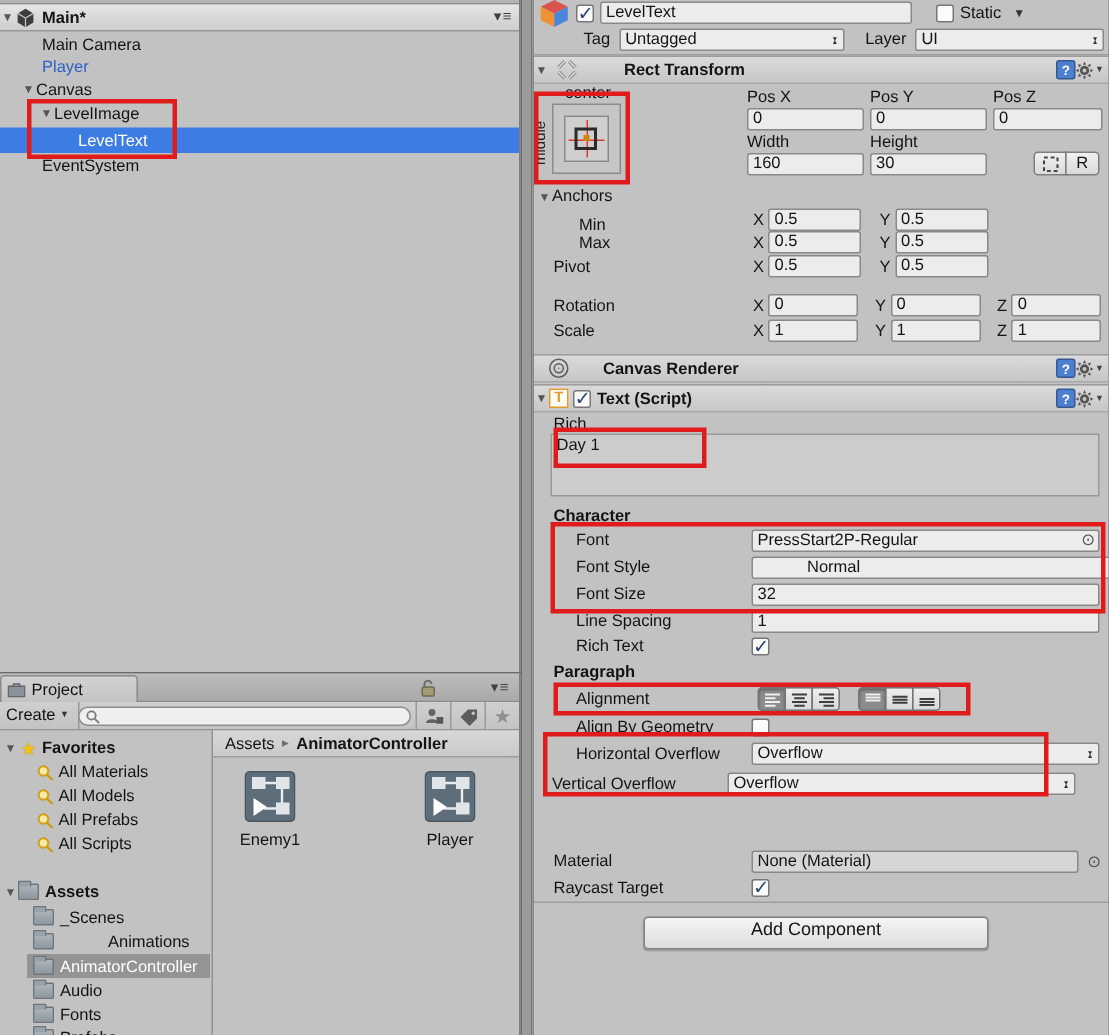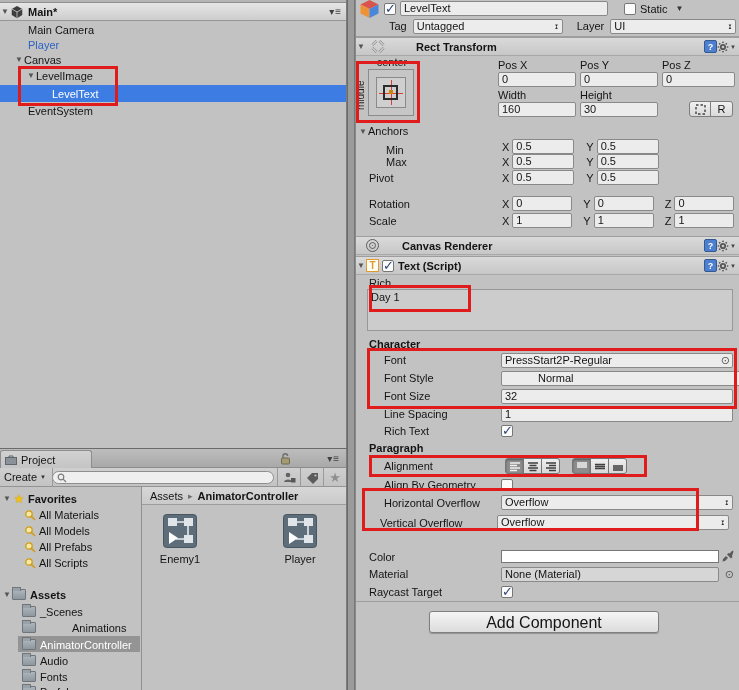--- a/index.html
+++ b/index.html
@@ -95,21 +95,21 @@
   .asset-item { position:absolute; width:56px; text-align:center; }
   .asset-item .nm { display:block; margin-top:3px; }
 
   .folder { width:14px; height:11px; position:relative; background:linear-gradient(#aeb6bc,#8e979e);
     border:1px solid #6e767c; border-radius:1px; flex:0 0 14px; }
   .folder::before { content:""; position:absolute; left:-1px; top:-3px; width:7px; height:3px;
     background:#9aa2a9; border:1px solid #6e767c; border-bottom:none; border-radius:1px 1px 0 0; }
   .star-ico { color:#f3c211; font-size:12px; width:14px; flex:0 0 14px; text-align:center; text-shadow:0 0 1px #b98d00; }
 
   .addc { position:absolute; left:73px; top:611px; width:230px; height:22px; background:linear-gradient(#f5f5f5,#dcdcdc);
-    border:1px solid #7f7f7f; border-radius:3px; display:flex; align-items:flex-end; justify-content:center; font-size:16px;
+    border:1px solid #7f7f7f; border-radius:3px; display:flex; align-items:flex-start; justify-content:center; font-size:12px;
     box-shadow:0 1px 1px rgba(0,0,0,.25); }
 
   .sep { position:absolute; left:0; width:100%; border-top:1px solid #9e9e9e; }
   .lblcol { flex:0 0 auto; }
   .swatch { height:13px; background:#fff; border:1px solid #777; }
   svg { display:block; }
 </style>
 </head>
 <body>
 
@@ -566,32 +566,23 @@
     </div>
 
     <div class="row" style="left:28px;top:478px;height:14px;width:352px;">
       <span>Align By Geometry</span>
       <span class="cb" style="position:absolute;left:117px;"></span>
     </div>
     <div class="row" style="left:28px;top:494px;height:17px;width:352px;">
       <span>Horizontal Overflow</span>
       <div class="fld dd" style="position:absolute;left:117px;width:232px;"><span>Overflow</span></div>
     </div>
-    <div class="row" style="left:24px;top:514px;height:17px;width:352px;">
+    <div class="row" style="left:12px;top:514px;height:17px;width:352px;">
       <span>Vertical Overflow</span>
       <div class="fld dd" style="position:absolute;left:117px;width:232px;"><span>Overflow</span></div>
-    </div>
-    <div class="row" style="left:13px;top:549px;height:15px;width:368px;">
-      <span>Color</span>
-      <span class="swatch" style="position:absolute;left:132px;width:218px;"></span>
-      <span style="position:absolute;right:2px;">
-        <svg width="13" height="13" viewBox="0 0 13 13">
-            <path d="M11.5 1.5l-1-1-3 3-1-.5-1.5 1.5 4 4L10.5 7l-.5-1zM4 6L1 9l-.5 2.5L3 11l3-3z" fill="#5a5a5a"></path>
-          </svg>
-      </span>
     </div>
     <div class="row" style="left:13px;top:566px;height:16px;width:368px;">
       <span>Material</span>
       <div class="fld" style="position:absolute;left:132px;width:218px;background:#d6d6d6;">
         <span>None (Material)</span>
       </div>
       <span style="position:absolute;right:3px;color:#555;">⊙</span>
     </div>
     <div class="row" style="left:13px;top:584px;height:15px;width:368px;">
       <span>Raycast Target</span>

